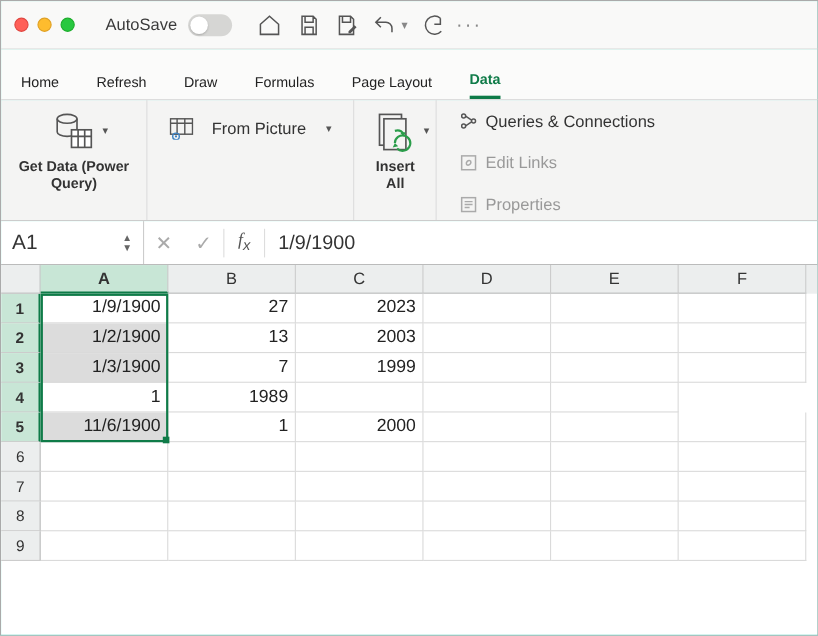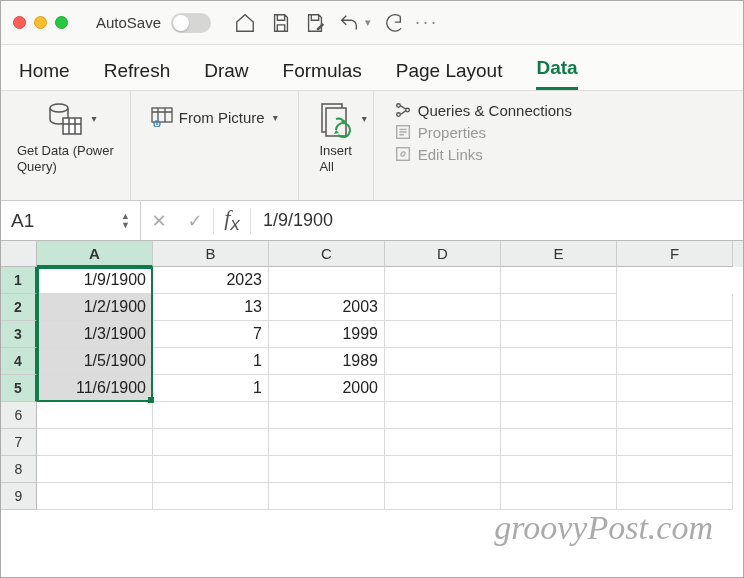--- a/index.html
+++ b/index.html
@@ -15,43 +15,43 @@
 .dot.grn { background: #28c840; border: 0.5px solid #1dad2c; }
 .autosave-label { font-size: 15px; color: #3a3a3a; font-weight: 500; }
 .toggle { width: 40px; height: 20px; background: #d6d6d4; border-radius: 10px; position: relative; margin-right: 10px; }
 .toggle::after { content: ""; position: absolute; width: 16px; height: 16px; background: #fff; border-radius: 50%; top: 2px; left: 2px; box-shadow: 0 1px 2px rgba(0,0,0,.2); }
 .tb-icon { width: 24px; height: 24px; display: inline-flex; align-items: center; justify-content: center; color: #555; cursor: pointer; }
 .tb-icon svg { width: 22px; height: 22px; stroke: #555; fill: none; stroke-width: 1.5; }
 .tb-sep { margin: 0 2px; }
 
 
 .ribbon-tabs { height: 46px; background: #fbfbfa; display: flex; align-items: flex-end; padding: 0 18px; gap: 34px; border-bottom: 1px solid #ddd; }
-.tab { font-size: 19px; color: #222; padding-bottom: 8px; cursor: pointer; }
+.tab { font-size: 13px; color: #222; padding-bottom: 8px; cursor: pointer; }
 .tab.active { font-weight: 700; color: #0f7b48; border-bottom: 3px solid #0f7b48; }
 
 
 .ribbon { height: 110px; background: #f4f4f3; display: flex; align-items: stretch; border-bottom: 1px solid #ccc; }
 .group { padding: 8px 16px; display: flex; flex-direction: column; align-items: center; justify-content: flex-start; border-right: 1px solid #ddd; }
 .group:last-child { border-right: none; }
 .big-btn { display: flex; flex-direction: column; align-items: center; gap: 2px; cursor: pointer; }
 .big-btn .iconbox { width: 42px; height: 42px; display: flex; align-items: center; justify-content: center; }
-.big-btn .lbl { font-size: 13px; color: #333; line-height: 1.2; }
+.big-btn .lbl { font-size: 13px; color: #333; text-align: center; line-height: 1.2; font-weight: bold; }
 .chev { font-size: 10px; color: #555; margin-left: 2px; }
-.from-pic { display: flex; align-items: center; gap: 6px; cursor: pointer; font-size: 15px; color: #333; padding: 4px; }
-.link-list { display: flex; flex-direction: column; gap: 4px; padding-left: 4px; }
+.from-pic { display: flex; align-items: center; gap: 16px; cursor: pointer; font-size: 15px; color: #333; padding: 4px; }
+.link-list { display: flex; flex-direction: column; gap: 20px; padding-left: 4px; }
 .link-item { display: flex; align-items: center; gap: 6px; font-size: 15px; color: #333; cursor: pointer; }
 .link-item.disabled { color: #999; cursor: default; }
 .link-item svg { width: 18px; height: 18px; }
 
 
 .formula-bar { height: 40px; background: #fff; display: flex; align-items: center; border-bottom: 1px solid #bbb; }
-.name-box { width: 140px; border-right: 1px solid #ccc; padding: 0 10px; font-size: 19px; color: #333; display: flex; align-items: center; justify-content: space-between; height: 100%; }
+.name-box { width: 130px; border-right: 1px solid #ccc; padding: 0 10px; font-size: 19px; color: #333; display: flex; align-items: center; justify-content: space-between; height: 100%; }
 .stepper { display: flex; flex-direction: column; font-size: 9px; color: #666; line-height: 1; }
 .fb-btn { width: 36px; display: flex; justify-content: center; color: #aaa; font-size: 18px; cursor: pointer; }
-.fx { font-style: italic; font-family: serif; color: #555; font-size: 22px; }
+.fx { font-style: italic; font-family: serif; color: #555; font-size: 16px; }
 .fb-divider { width: 1px; height: 26px; background: #ddd; }
 .formula-val { padding-left: 12px; font-size: 18px; color: #333; }
 
 
 .grid { flex: 1; display: flex; flex-direction: column; overflow: hidden; background: #fff; position: relative; }
 .col-headers { display: flex; height: 26px; background: #eceeee; }
 .corner { width: 36px; border-right: 1px solid #bbb; border-bottom: 1px solid #bbb; background: #eceeee; }
 .ch { width: 116px; border-right: 1px solid #ccc; border-bottom: 1px solid #bbb; display: flex; align-items: center; justify-content: center; font-size: 15px; color: #333; }
 .ch.sel { background: #c8e6d6; font-weight: 600; border-bottom: 2px solid #0f7b48; }
 .rows { flex: 1; overflow: hidden; }
@@ -169,30 +169,30 @@
               <circle cx="5" cy="5" r="2"></circle>
               <circle cx="5" cy="15" r="2"></circle>
               <circle cx="15" cy="10" r="2"></circle>
               <path d="M7 5l6 4 M7 15l6-4"></path>
             </svg>
           <span>Queries &amp; Connections</span>
         </div>
         <div class="link-item disabled">
           <svg viewBox="0 0 20 20" stroke="#aaa" fill="none" stroke-width="1.5">
               <rect x="3" y="3" width="14" height="14"></rect>
+              <path d="M8 12a3 3 0 014-4 M12 8a3 3 0 01-4 4"></path>
+            </svg>
+          <span>Edit Links</span>
+        </div>
+        <div class="link-item disabled">
+          <svg viewBox="0 0 20 20" stroke="#aaa" fill="none" stroke-width="1.5">
+              <rect x="3" y="3" width="14" height="14"></rect>
               <path d="M6 7h8 M6 10h8 M6 13h5"></path>
             </svg>
           <span>Properties</span>
-        </div>
-        <div class="link-item disabled">
-          <svg viewBox="0 0 20 20" stroke="#aaa" fill="none" stroke-width="1.5">
-              <rect x="3" y="3" width="14" height="14"></rect>
-              <path d="M8 12a3 3 0 014-4 M12 8a3 3 0 01-4 4"></path>
-            </svg>
-          <span>Edit Links</span>
         </div>
       </div>
     </div>
   </div>
 
   <div class="formula-bar">
     <div class="name-box">
       <span>A1</span>
       <div class="stepper">
           <span>▲</span>
@@ -219,20 +219,21 @@
       <div class="ch">E</div>
       <div class="ch">F</div>
     </div>
     <div class="rows" id="rows" style="position:relative">
       <div class="active-border sel-range">
         <div class="fill-handle"></div>
       </div>
     <div class="row">
           <div class="rh sel">1</div>
           <div class="cell selcol" style="background: rgb(255, 255, 255);">1/9/1900</div>
+          <div class="cell">27</div>
           <div class="cell">2023</div>
           <div class="cell"></div>
           <div class="cell"></div>
           <div class="cell"></div>
         </div>
         <div class="row">
           <div class="rh sel">2</div>
           <div class="cell selcol">1/2/1900</div>
           <div class="cell">13</div>
           <div class="cell">2003</div>
@@ -244,21 +245,20 @@
           <div class="rh sel">3</div>
           <div class="cell selcol">1/3/1900</div>
           <div class="cell">7</div>
           <div class="cell">1999</div>
           <div class="cell"></div>
           <div class="cell"></div>
           <div class="cell"></div>
         </div>
         <div class="row">
           <div class="rh sel">4</div>
-          <div class="cell selcol">1/5/1900</div>
           <div class="cell">1</div>
           <div class="cell">1989</div>
           <div class="cell"></div>
           <div class="cell"></div>
           <div class="cell"></div>
         </div>
         <div class="row">
           <div class="rh sel">5</div>
           <div class="cell selcol">11/6/1900</div>
           <div class="cell">1</div>
@@ -297,16 +297,15 @@
         <div class="row">
           <div class="rh">9</div>
           <div class="cell"></div>
           <div class="cell"></div>
           <div class="cell"></div>
           <div class="cell"></div>
           <div class="cell"></div>
           <div class="cell"></div>
         </div>
       </div>
-    <div class="watermark">groovyPost.com</div>
   </div>
 
 </div>
 
 </body></html>

